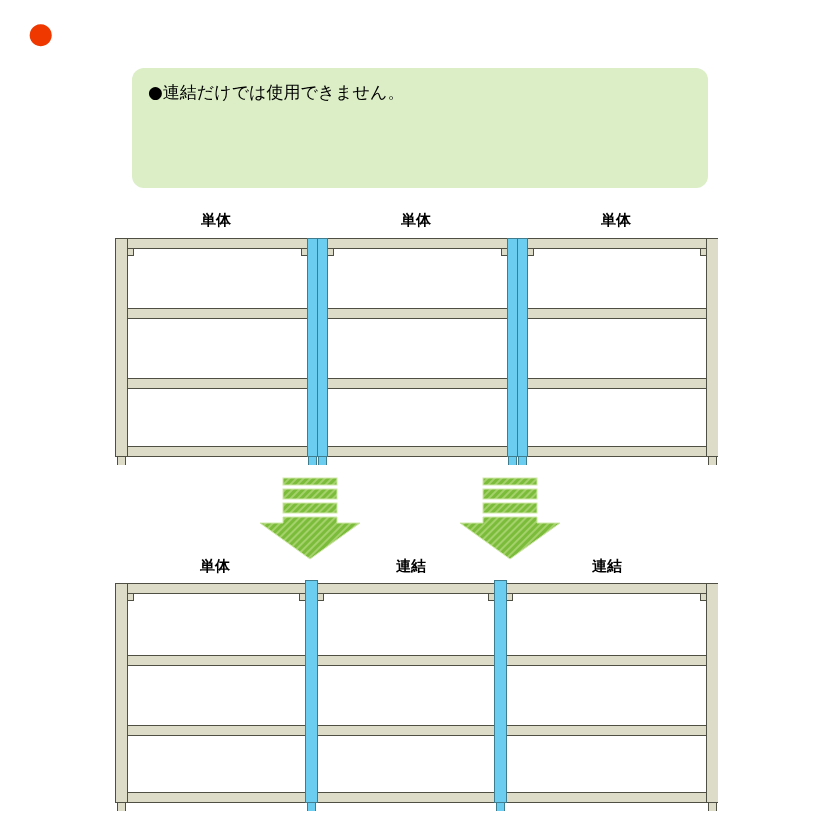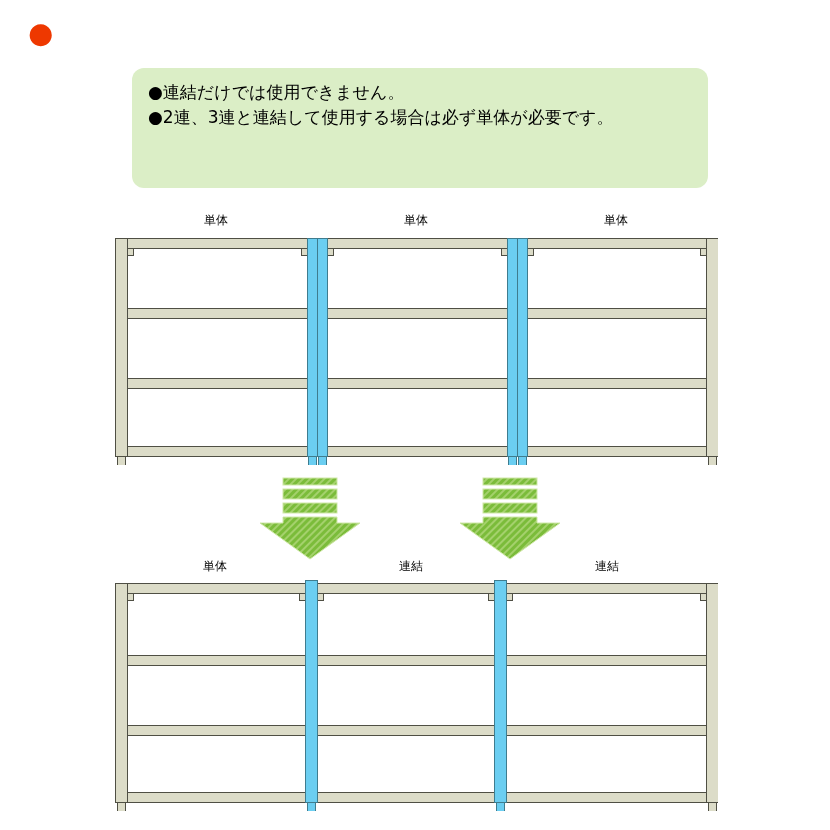--- a/index.html
+++ b/index.html
@@ -12,21 +12,21 @@
   .title-bullet{color:var(--accent-red);font-size:29px;margin-right:1px;}
 
   
   .note-box{position:absolute;left:132px;top:68px;width:576px;height:120px;
             background:var(--note-bg);border-radius:12px;box-sizing:border-box;
             padding:12px 10px 0 16px;}
   .note-line{font-size:17px;line-height:25px;white-space:nowrap;}
 
   
   .rack-label{position:absolute;transform:translateX(-50%);
-              font-weight:normal;font-size:12px;line-height:20px;}
+              font-weight:bold;font-size:15px;line-height:20px;}
 
   
   .rack{position:absolute;left:115px;}
   #rack-top{top:238px;}
   #rack-bottom{top:580px;}
   .arrow-band{position:absolute;left:250px;top:474px;}
 
   .frame{fill:var(--frame-fill);stroke:var(--frame-outline);stroke-width:1;}
   .joint{fill:var(--joint-blue);stroke:var(--joint-outline);stroke-width:1;}
   .arrow-part{stroke:var(--arrow-outline);stroke-width:1;}
@@ -35,21 +35,20 @@
 </style>
 </head>
 <body>
 
 <div class="title-row">
   <span class="title-bullet">●</span>
 </div>
 
 <div class="note-box">
   <div class="note-line">●連結だけでは使用できません。</div>
-  <div class="note-line">●2連、3連と連結して使用する場合は必ず単体が必要です。</div>
 </div>
 
 <span class="rack-label" style="left:216px;top:210px">単体</span>
 <span class="rack-label" style="left:416px;top:210px">単体</span>
 <span class="rack-label" style="left:616px;top:210px">単体</span>
 
 <svg id="rack-top" class="rack" width="603" height="227" viewBox="0 0 603 227" shape-rendering="crispEdges">
 
   <rect class="frame" x="2" y="70" width="599" height="10"></rect>
   <rect class="frame" x="2" y="140" width="599" height="10"></rect>

